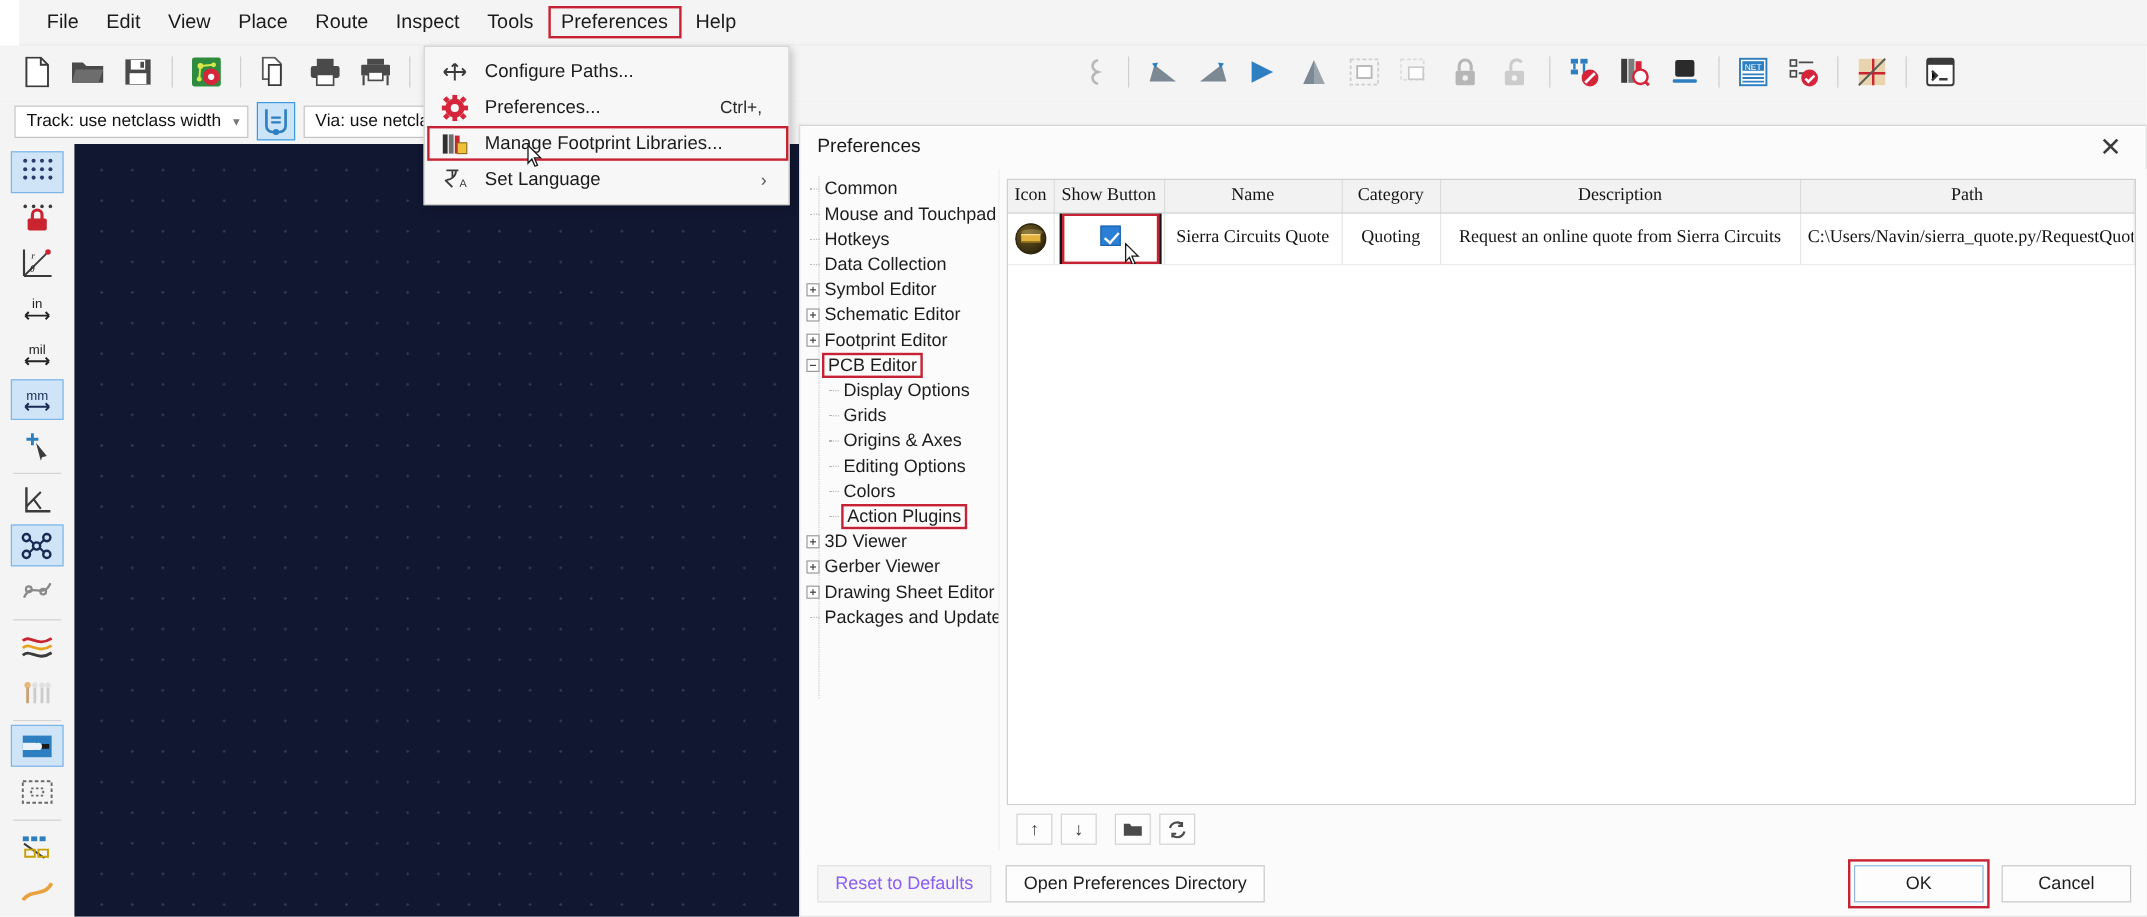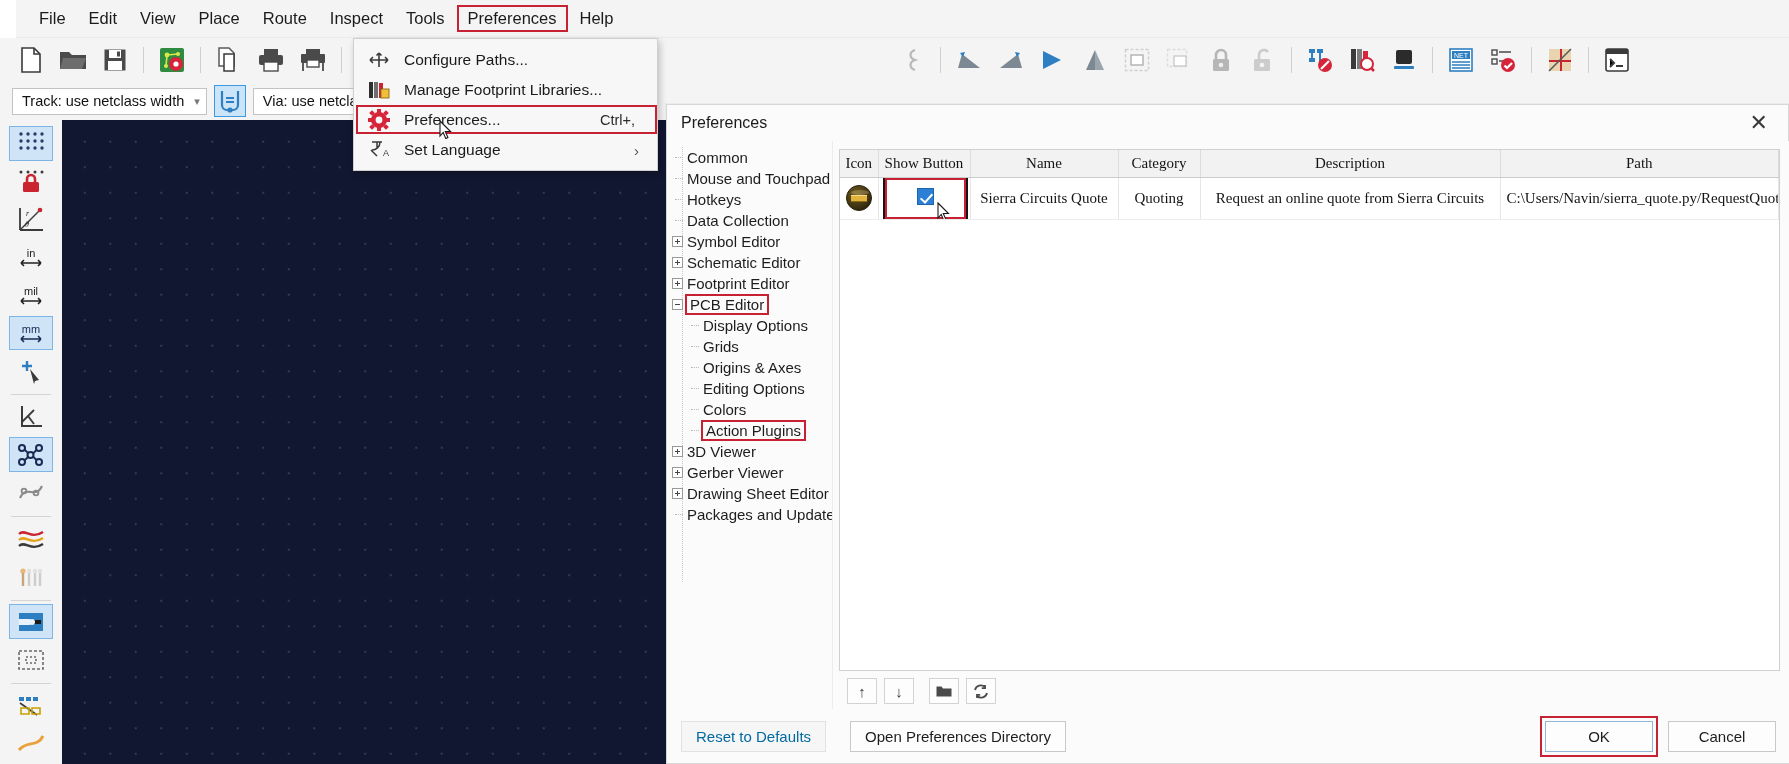--- a/index.html
+++ b/index.html
@@ -302,21 +302,21 @@
   .btn {
     height: 31px;
     min-width: 96px;
     border: 1px solid #c8c8c8;
     background: #fdfdfd;
     font-size: 15px; color: #1d1d1d;
     display: inline-flex; align-items: center; justify-content: center;
     padding: 0 14px;
     white-space: nowrap;
   }
-  .btn.disabled { color: #0369a1; background: #f6f6f6; border-color: #e2e2e2; text-align: center; }
+  .btn.disabled { color: #8b5cf6; background: #f6f6f6; border-color: #e2e2e2; text-align: center; }
   .btn.default { border: 1px solid #8fb8dd; }
   .btn-boxed {
     border: 2px solid #c62233; padding: 3px;
     display: inline-flex;
   }
   .spacer { flex: 1; }
 
   
   .dropdown {
     position: absolute; left: 353px; top: 38px;
@@ -913,49 +913,38 @@
                 <path d="M14 9a6 6 0 01-10 3" fill="none" stroke="#4a4a4a" stroke-width="1.8"></path>
                 <path d="M4 14v-3.2h3.2" fill="none" stroke="#4a4a4a" stroke-width="1.8"></path>
               </svg>
           </div>
         </div>
       </div>
     </div>
 
     <div class="dlg-footer">
       <div class="btn disabled">Reset to Defaults</div>
-      <div class="btn" style="margin-left:24px;">Open Preferences Directory</div>
+      <div class="btn" style="margin-left:12px;">Open Preferences Directory</div>
       <div class="spacer"></div>
       <div class="btn-boxed">
         <div class="btn default" style="min-width:108px;">OK</div>
       </div>
       <div class="btn" style="min-width:108px;margin-left:10px;">Cancel</div>
     </div>
   </div>
 
   <div class="dropdown">
     <div class="dd-item">
       <span class="dd-ico">
         <svg width="22" height="20" viewBox="0 0 22 20">
             <path d="M2 10h18M2 10l3-3M2 10l3 3M20 10l-3-3M20 10l-3 3" fill="none" stroke="#3a3a3a" stroke-width="1.6"></path>
             <path d="M11 3v14M11 3l-2.5 2.5M11 3l2.5 2.5" fill="none" stroke="#3a3a3a" stroke-width="1.6"></path>
           </svg>
       </span>
       <span>Configure Paths...</span>
-    </div>
-    <div class="dd-item">
-      <span class="dd-ico">
-        <svg width="22" height="20" viewBox="0 0 22 20">
-            <rect x="1" y="2" width="4" height="16" fill="#2f2f2f"></rect>
-            <rect x="6" y="2" width="4" height="16" fill="#6f6f6f"></rect>
-            <rect x="11" y="3" width="4" height="15" fill="#c9242f"></rect>
-            <rect x="13" y="9" width="8" height="9" fill="#f0c03a" stroke="#8a6a16" stroke-width="0.9"></rect>
-          </svg>
-      </span>
-      <span>Manage Footprint Libraries...</span>
     </div>
     <div class="dd-item">
       <span class="dd-ico">
         <svg width="22" height="22" viewBox="0 0 22 22">
             <g fill="#d6253b">
               <circle cx="11" cy="11" r="8"></circle>
               <rect x="9" y="0" width="4" height="4"></rect>
               <rect x="9" y="18" width="4" height="4"></rect>
               <rect x="0" y="9" width="4" height="4"></rect>
               <rect x="18" y="9" width="4" height="4"></rect>
@@ -966,20 +955,31 @@
             </g>
             <circle cx="11" cy="11" r="3.4" fill="#f7f7f7"></circle>
           </svg>
       </span>
       <span>Preferences...</span>
       <span class="dd-accel">Ctrl+,</span>
     </div>
     <div class="dd-item">
       <span class="dd-ico">
         <svg width="22" height="20" viewBox="0 0 22 20">
+            <rect x="1" y="2" width="4" height="16" fill="#2f2f2f"></rect>
+            <rect x="6" y="2" width="4" height="16" fill="#6f6f6f"></rect>
+            <rect x="11" y="3" width="4" height="15" fill="#c9242f"></rect>
+            <rect x="13" y="9" width="8" height="9" fill="#f0c03a" stroke="#8a6a16" stroke-width="0.9"></rect>
+          </svg>
+      </span>
+      <span>Manage Footprint Libraries...</span>
+    </div>
+    <div class="dd-item">
+      <span class="dd-ico">
+        <svg width="22" height="20" viewBox="0 0 22 20">
             <path d="M4 2h10M9 2v6M4 10c4 0 8-3 8-8" fill="none" stroke="#3a3a3a" stroke-width="1.5"></path>
             <text x="15" y="16" font-size="9" fill="#3a3a3a" font-family="Liberation Sans, sans-serif">A</text>
             <path d="M3 10l6 6" stroke="#3a3a3a" stroke-width="1.5"></path>
           </svg>
       </span>
       <span>Set Language</span>
       <span class="dd-sub">›</span>
     </div>
     <div class="dd-highlight"></div>
     <svg class="dd-cursor" viewBox="0 0 13 19">

